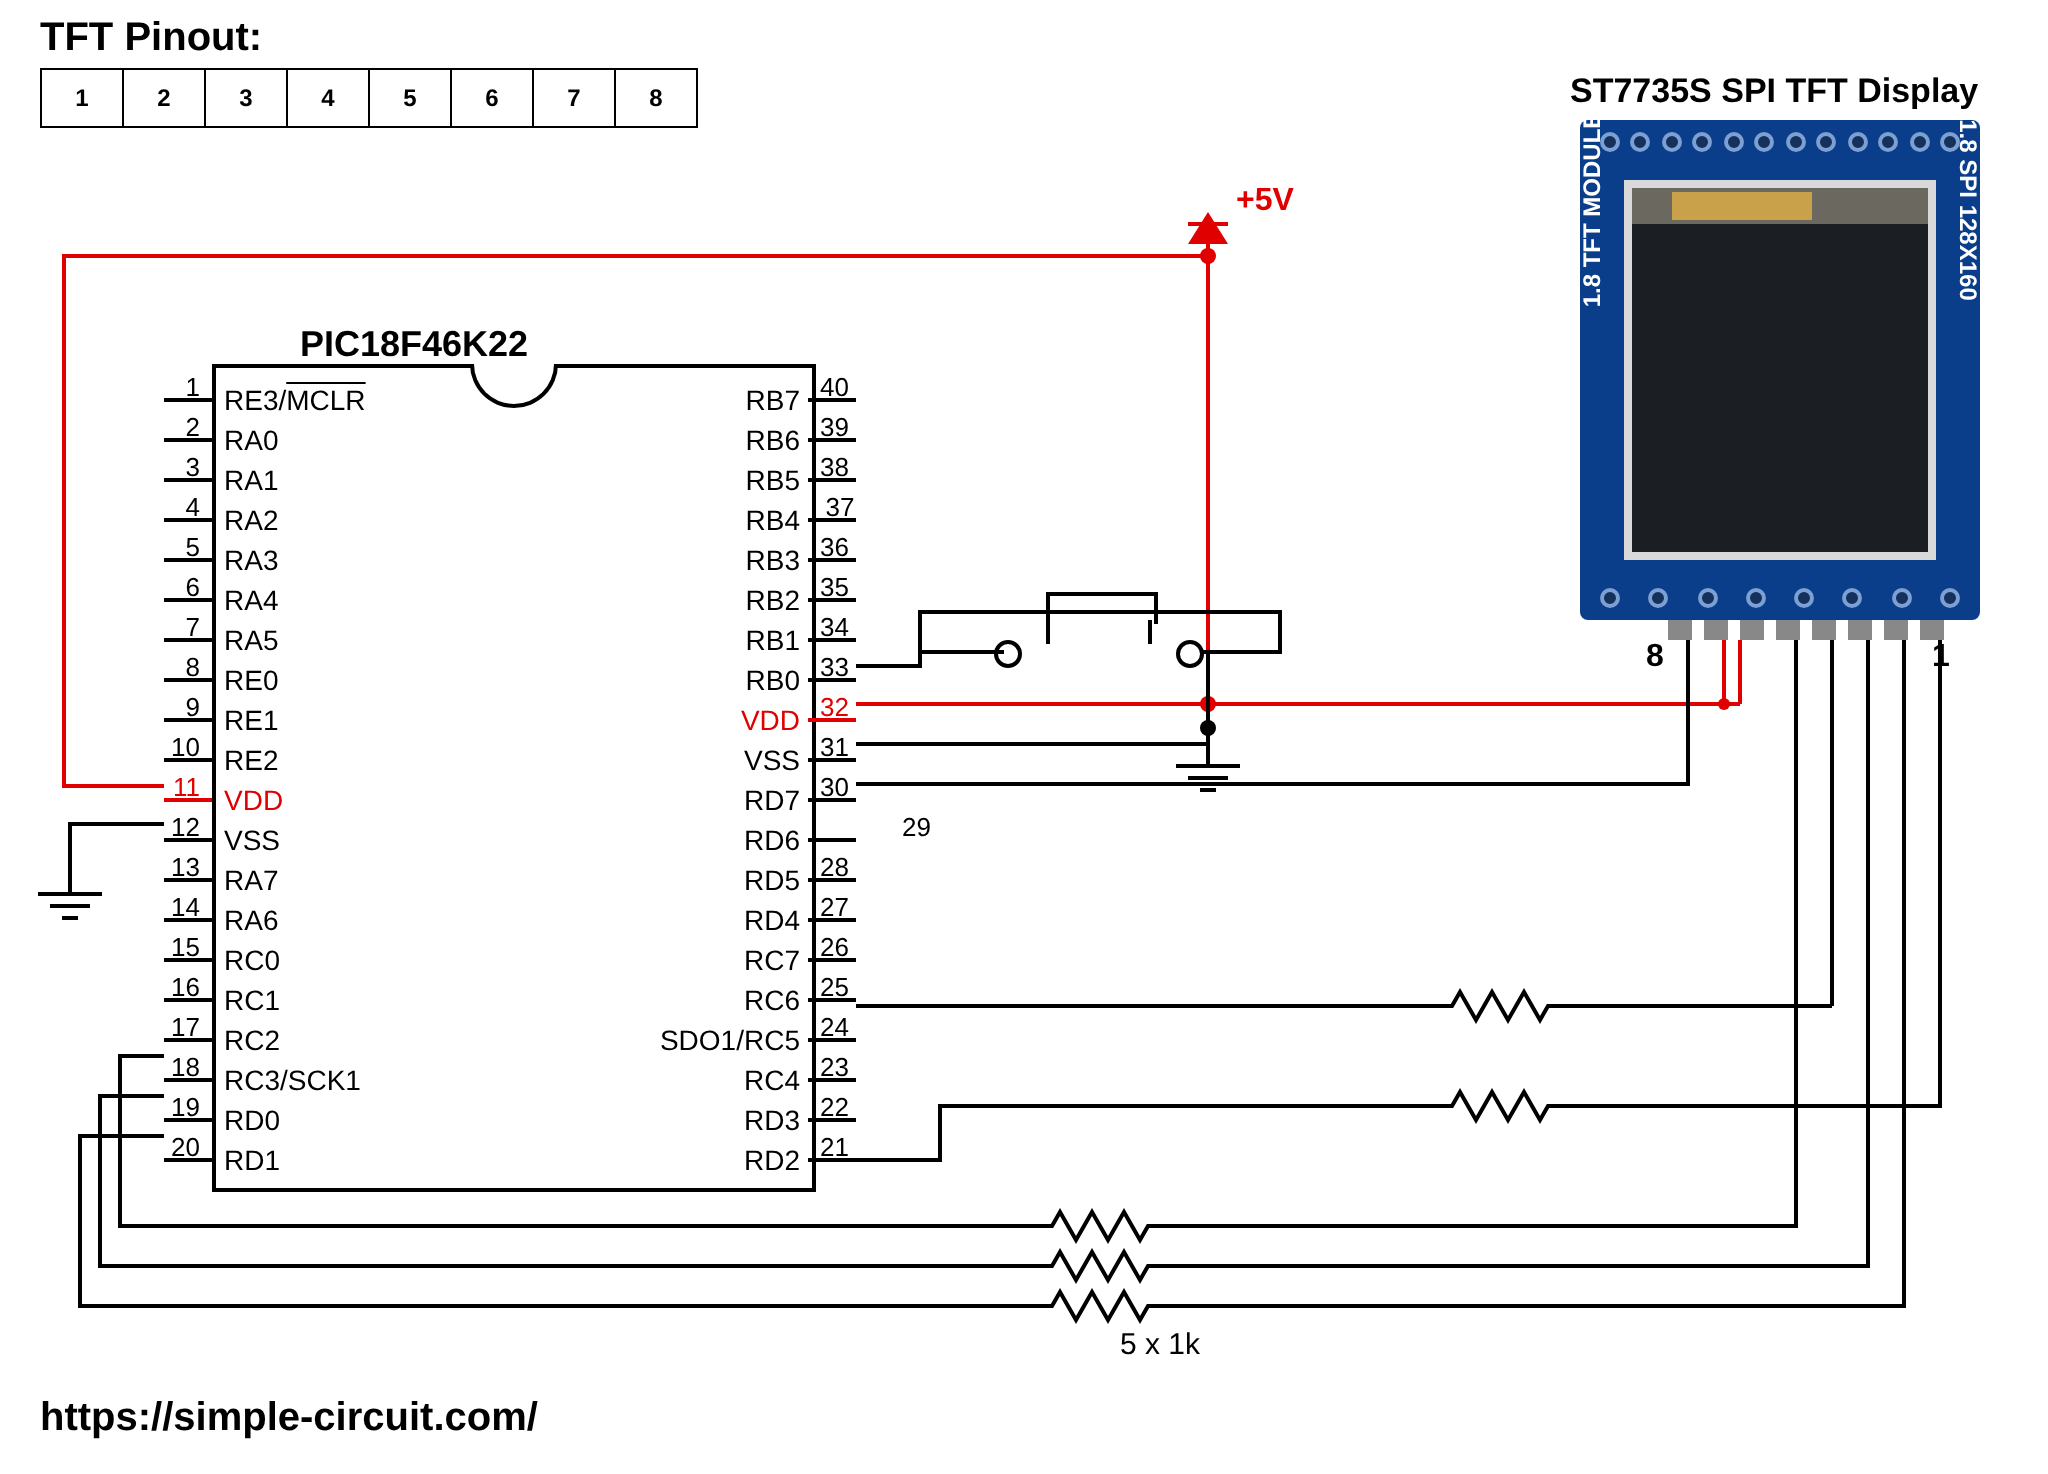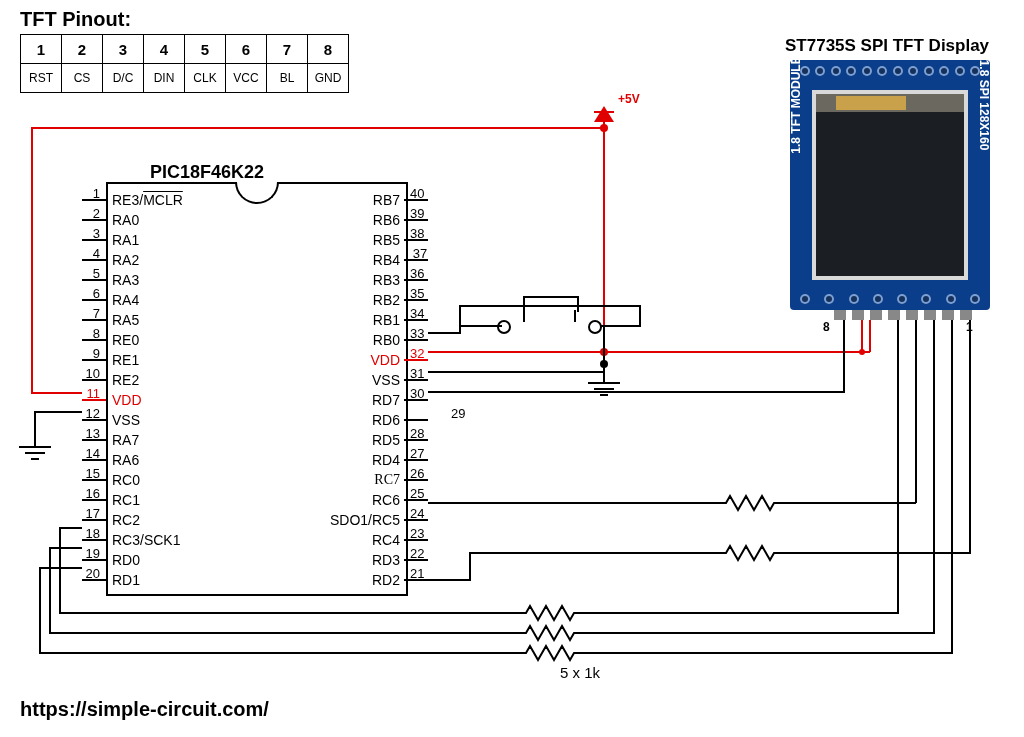--- a/index.html
+++ b/index.html
@@ -11,21 +11,21 @@
   }
   .canvas {
     position: relative;
     width: 1024px;
     height: 737px;
     background: #fff;
     overflow: hidden;
   }
   .label {
     position: absolute;
-    font-size: 12px;
+    font-size: 16px;
     white-space: nowrap;
   }
   .bold { font-weight: bold; }
   .red  { color: #e00000; }
 
   
   .tft-title {
     position: absolute;
     left: 20px;
     top: 8px;
@@ -264,30 +264,20 @@
     <tbody>
         <tr>
       <td>1</td>
       <td>2</td>
       <td>3</td>
       <td>4</td>
       <td>5</td>
       <td>6</td>
       <td>7</td>
       <td>8</td>
-    </tr>
-    <tr>
-      <td>RST</td>
-      <td>CS</td>
-      <td>D/C</td>
-      <td>DIN</td>
-      <td>CLK</td>
-      <td>VCC</td>
-      <td>BL</td>
-      <td>GND</td>
     </tr>
   </tbody>
     </table>
 
   <div class="chip">
     <div class="chip-notch"></div>
   </div>
   <div class="chip-name">PIC18F46K22</div>
 
   <div class="vcc-arrow" style="left:594px; top:106px;"></div>
@@ -526,21 +516,21 @@
       <div class="pin-num-right" style="left: 410px; top: 404px; margin-left: 41px;">29</div>
       <div class="pin-right" style="top: 410px;">RD6</div>
       <div class="pin-tick" style="left: 404px; top: 439px; width: 24px;"></div>
       <div class="pin-num-right" style="left: 410px; top: 424px;">28</div>
       <div class="pin-right" style="top: 430px;">RD5</div>
       <div class="pin-tick" style="left: 404px; top: 459px; width: 24px;"></div>
       <div class="pin-num-right" style="left: 410px; top: 444px;">27</div>
       <div class="pin-right" style="top: 450px;">RD4</div>
       <div class="pin-tick" style="left: 404px; top: 479px; width: 24px;"></div>
       <div class="pin-num-right" style="left: 410px; top: 464px;">26</div>
-      <div class="pin-right" style="top: 470px; font-family: Liberation Serif, serif;">RC7</div>
+      <div class="pin-right" style="top: 470px;">RC7</div>
       <div class="pin-tick" style="left: 404px; top: 499px; width: 24px;"></div>
       <div class="pin-num-right" style="left: 410px; top: 484px;">25</div>
       <div class="pin-right" style="top: 490px;">RC6</div>
       <div class="pin-tick" style="left: 404px; top: 519px; width: 24px;"></div>
       <div class="pin-num-right" style="left: 410px; top: 504px;">24</div>
       <div class="pin-right" style="top: 510px;">SDO1/RC5</div>
       <div class="pin-tick" style="left: 404px; top: 539px; width: 24px;"></div>
       <div class="pin-num-right" style="left: 410px; top: 524px;">23</div>
       <div class="pin-right" style="top: 530px;">RC4</div>
       <div class="pin-tick" style="left: 404px; top: 559px; width: 24px;"></div>

